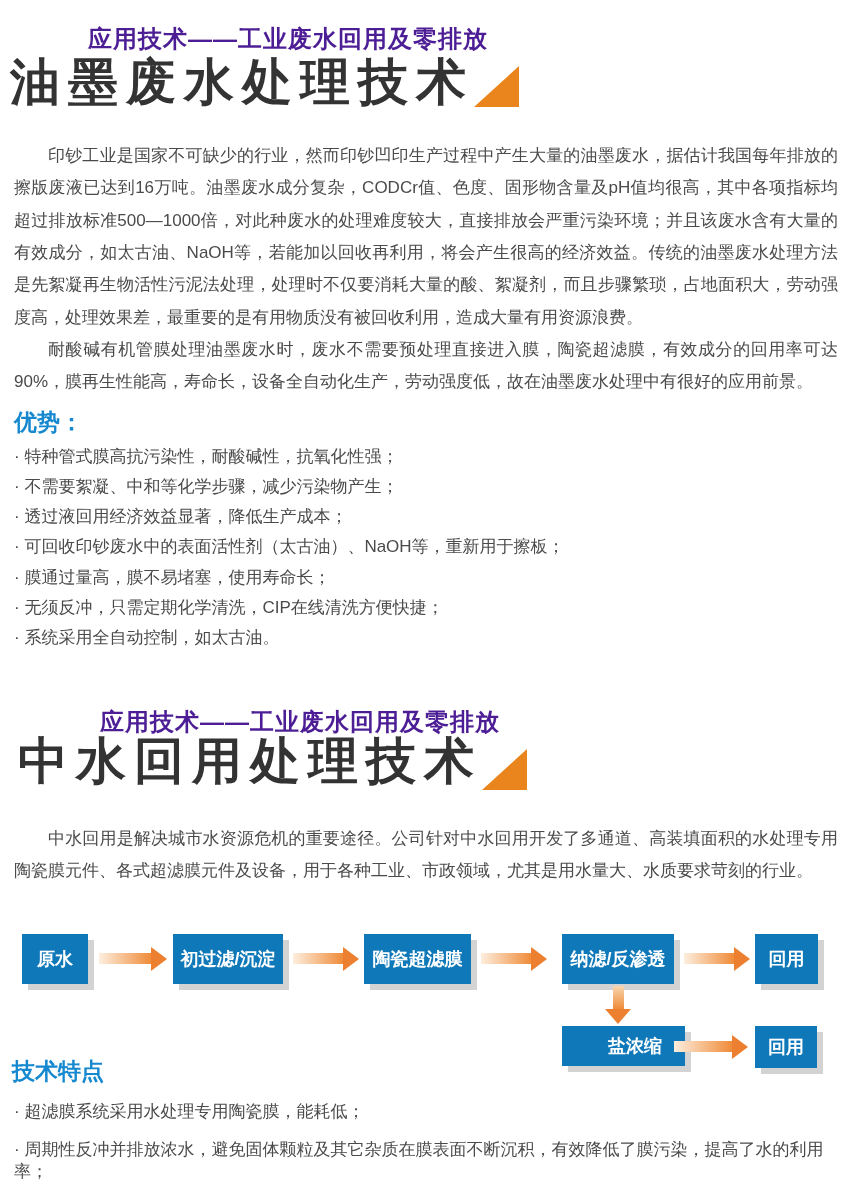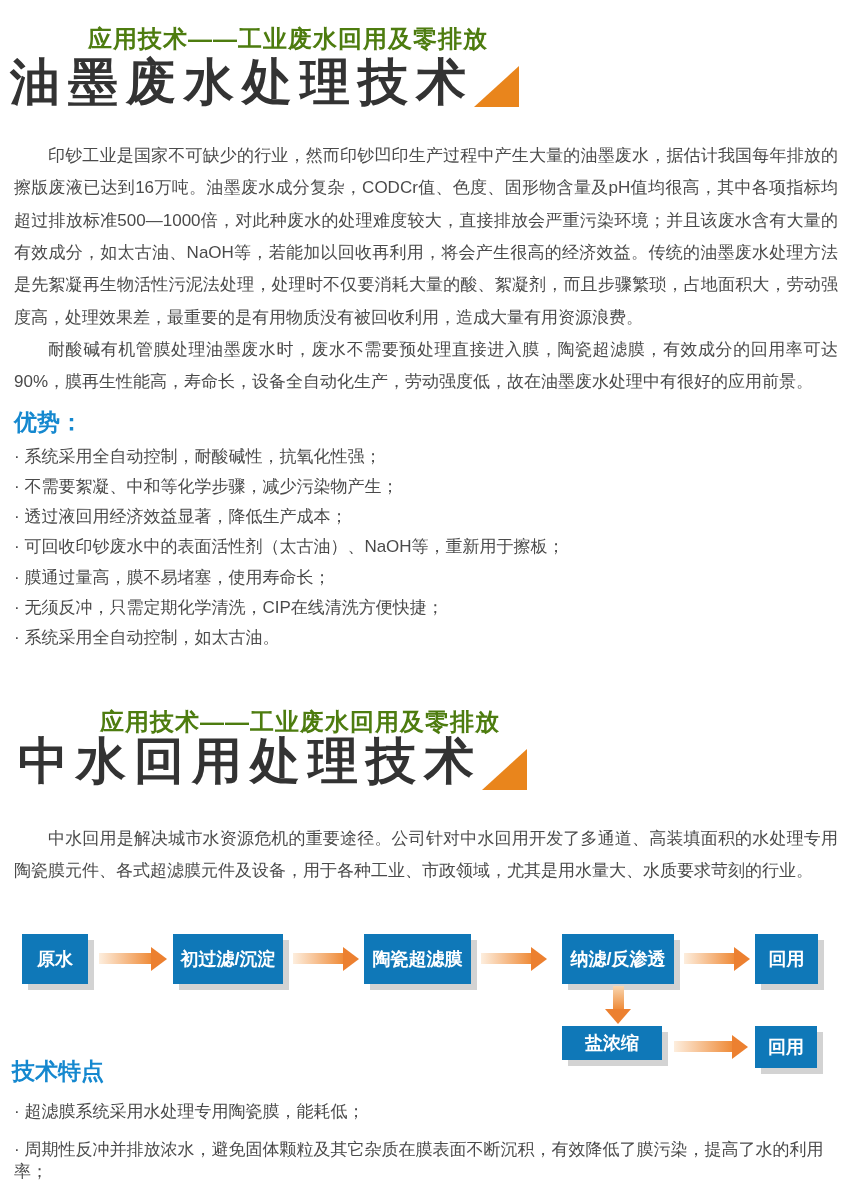--- a/index.html
+++ b/index.html
@@ -1,20 +1,20 @@
 <!DOCTYPE html>
 <html><head>
 <meta charset="utf-8">
 <style>
   html,body { margin:0; padding:0; background:#ffffff; }
   body { font-family:"Liberation Sans","DejaVu Sans",sans-serif; }
   .page { width:850px; height:1196px; position:relative; background:#fff; overflow:hidden;
           color:#4a4a4a; box-sizing:border-box; padding-top:26px; }
 
-  .eyebrow { color:#4d7c0f; font-weight:bold; font-size:24px; letter-spacing:1px; line-height:1.05; }
+  .eyebrow { color:#4c1d95; font-weight:bold; font-size:24px; letter-spacing:1px; line-height:1.05; }
   .eyebrow-1 { margin-left:88px; }
   .eyebrow-2 { margin-left:100px; }
 
   .title-row { display:flex; align-items:flex-end; margin-top:3px; }
   .big-title { font-size:50px; font-weight:bold; color:#333; letter-spacing:8px; line-height:1.12; white-space:nowrap; }
   .title-1 { margin-left:10px; }
   .title-2 { margin-left:18px; font-weight:600;font-family:Liberation Mono, monospace; }
   .tri { width:0; height:0; border-bottom:41px solid #e9851c; border-left:45px solid transparent; margin-left:0px; margin-bottom:3px; }
 
   .para { font-size:17px; line-height:1.9; color:#4a4a4a; text-align:justify; text-indent:2em;
@@ -30,21 +30,21 @@
 
   .flow-wrap { position:relative; height:148px; margin-top:40px; }
   .fbox { position:absolute; top:6px; height:50px; background:#0f78b8; color:#fff; font-size:18px;
           font-weight:bold; display:flex; align-items:center; justify-content:center;
           box-shadow:6px 6px 0 rgba(175,175,175,0.55); white-space:nowrap; }
   .fb-1 { left:22px;  width:66px; }
   .fb-2 { left:173px; width:110px; }
   .fb-3 { left:364px; width:107px; }
   .fb-4 { left:562px; width:112px; }
   .fb-5 { left:755px; width:63px; }
-  .fb-6 { left:562px; top:98px; width:100px; height:34px; }
+  .fb-6 { left:562px; top:98px; width:100px; height:40px;padding-left:23px; }
   .fb-7 { left:755px; top:98px; width:62px;  height:42px; }
 
   .harrow { position:absolute; display:flex; align-items:center; height:24px; }
   .harrow .shaft { height:11px; flex:1; background:linear-gradient(to right,#fdeede,#ef8c3a); }
   .harrow .head  { width:0; height:0; border-top:12px solid transparent; border-bottom:12px solid transparent;
                    border-left:16px solid #ec8030; }
   .ar-1 { left:99px;  width:68px; top:19px; }
   .ar-2 { left:293px; width:66px; top:19px; }
   .ar-3 { left:481px; width:66px; top:19px; }
   .ar-4 { left:684px; width:66px; top:19px; }
@@ -68,21 +68,21 @@
     <div class="eyebrow eyebrow-1">应用技术——工业废水回用及零排放</div>
     <div class="title-row">
       <div class="big-title title-1">油墨废水处理技术</div>
       <div class="tri"></div>
     </div>
 
     <p class="para para-first">印钞工业是国家不可缺少的行业，然而印钞凹印生产过程中产生大量的油墨废水，据估计我国每年排放的擦版废液已达到16万吨。油墨废水成分复杂，CODCr值、色度、固形物含量及pH值均很高，其中各项指标均超过排放标准500—1000倍，对此种废水的处理难度较大，直接排放会严重污染环境；并且该废水含有大量的有效成分，如太古油、NaOH等，若能加以回收再利用，将会产生很高的经济效益。传统的油墨废水处理方法是先絮凝再生物活性污泥法处理，处理时不仅要消耗大量的酸、絮凝剂，而且步骤繁琐，占地面积大，劳动强度高，处理效果差，最重要的是有用物质没有被回收利用，造成大量有用资源浪费。</p>
     <p class="para">耐酸碱有机管膜处理油墨废水时，废水不需要预处理直接进入膜，陶瓷超滤膜，有效成分的回用率可达90%，膜再生性能高，寿命长，设备全自动化生产，劳动强度低，故在油墨废水处理中有很好的应用前景。</p>
 
     <div class="sub-heading">优势：</div>
-    <div class="bullet">系统采用全自动控制，耐酸碱性，抗氧化性强；</div>
+    <div class="bullet">特种管式膜高抗污染性，耐酸碱性，抗氧化性强；</div>
     <div class="bullet">不需要絮凝、中和等化学步骤，减少污染物产生；</div>
     <div class="bullet">透过液回用经济效益显著，降低生产成本；</div>
     <div class="bullet">可回收印钞废水中的表面活性剂（太古油）、NaOH等，重新用于擦板；</div>
     <div class="bullet">膜通过量高，膜不易堵塞，使用寿命长；</div>
     <div class="bullet">无须反冲，只需定期化学清洗，CIP在线清洗方便快捷；</div>
     <div class="bullet">系统采用全自动控制，如太古油。</div>
   </div>
 
   <div class="section-2">
     <div class="eyebrow eyebrow-2">应用技术——工业废水回用及零排放</div>

